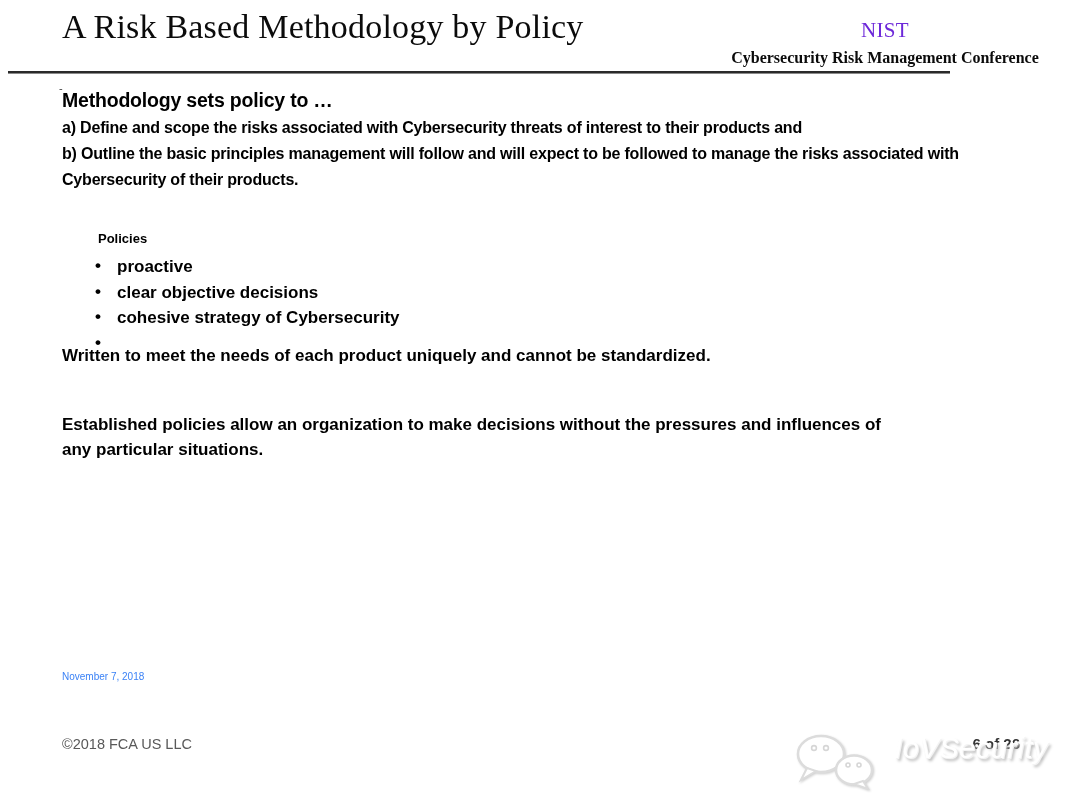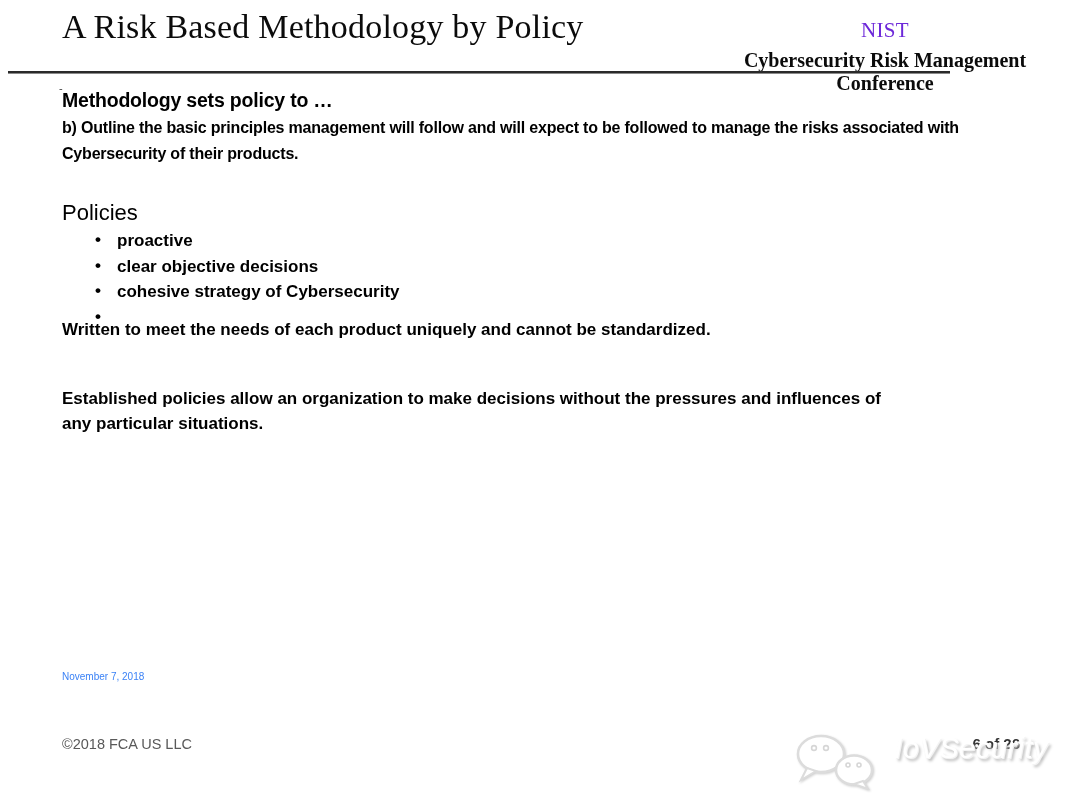--- a/index.html
+++ b/index.html
@@ -23,21 +23,21 @@
   .header-right {
     position: absolute; top: 18px; right: 40px;
     width: 310px; text-align: center;
     font-family: "Liberation Serif", serif;
   }
   .org-name {
     font-size: 21px; font-weight: 400; color: #6d28d9;
     margin-bottom: 6px; letter-spacing: 0.3px;
   }
   .conference-name {
-    font-size: 20px; font-weight: 700; color: #0b0b0b;
+    font-size: 16px; font-weight: 700; color: #0b0b0b;
   }
   .header-rule {
     position: absolute; left: 8px; top: 71px;
     width: 942px; height: 2.5px;
     background: #2a2a2a;
     border-bottom: 1px solid #8a8a8a;
   }
   .stray-mark {
     position: absolute; left: 59px; top: 84px;
     font-size: 11px; color: #444; line-height: 8px;
@@ -49,22 +49,23 @@
   }
   .body-heading {
     font-size: 19.5px; font-weight: 700; line-height: 24px;
     letter-spacing: -0.2px; margin-bottom: 3px;
   }
   .ab-para {
     font-size: 16px; font-weight: 700; line-height: 26px;
     letter-spacing: -0.2px; max-width: 930px;
   }
   .policies-heading {
-    font-size: 22px; font-weight: 400; line-height: 24px;
+    font-size: 13px; font-weight: 700; line-height: 24px;
     margin-top: 34px;
+    margin-left: 36px;
   }
   .policies-list {
     list-style: none; margin-top: 3px;
   }
   .policies-list li {
     font-size: 17px; font-weight: 700; line-height: 25.7px;
     padding-left: 55px; position: relative;
   }
   .bullet-dot {
     position: absolute; left: 33px; top: -1px;
@@ -116,20 +117,21 @@
 <div class="header-right">
   <div class="org-name">NIST</div>
   <div class="conference-name">Cybersecurity Risk Management Conference</div>
 </div>
 
 <div class="header-rule"></div>
 <div class="stray-mark">-</div>
 
 <div class="body-content">
   <div class="body-heading">Methodology sets policy to …</div>
+  <div class="ab-para">a) Define and scope the risks associated with Cybersecurity threats of interest to their products and</div>
   <div class="ab-para">b) Outline the basic principles management will follow and will expect to be followed to manage the risks associated with Cybersecurity of their products.</div>
 
   <div class="policies-heading">Policies</div>
   <ul class="policies-list">
     <li>
       <span class="bullet-dot">•</span>
       <span>proactive</span>
     </li>
     <li>
       <span class="bullet-dot">•</span>

